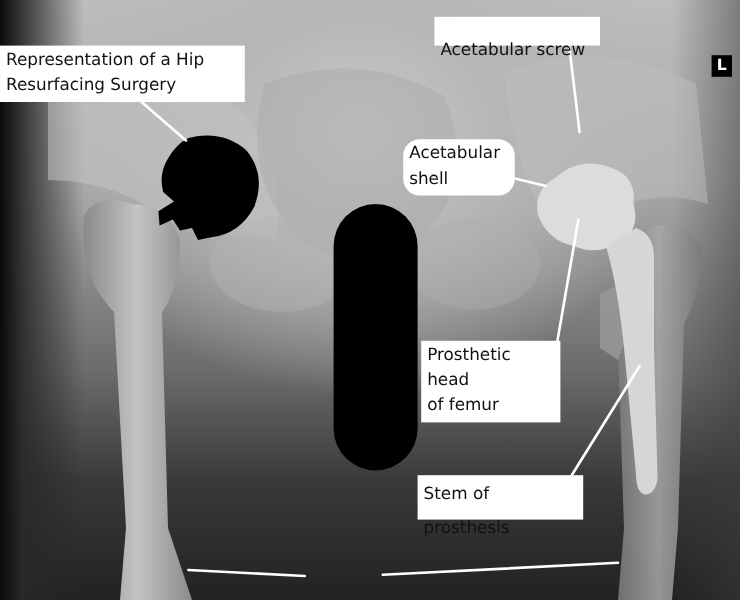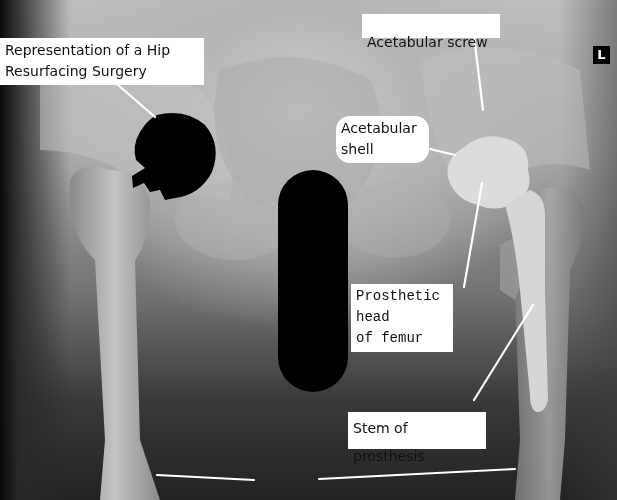--- a/index.html
+++ b/index.html
@@ -72,18 +72,18 @@
       <line x1="157" y1="475" x2="254" y2="480"></line>
       <line x1="319" y1="479" x2="515" y2="469"></line>
     </g>
   </svg>
 
   <div class="label" style="left:0; top:38px; width:204px;">Representation of a Hip
 Resurfacing Surgery</div>
   <div class="label" style="left:362px; top:14px; width:138px; height:24px; line-height:20px; padding-top:18px;">Acetabular screw</div>
   <div class="label" style="left:336px; top:116px; width:93px;border-radius:14px;">Acetabular
 shell</div>
-  <div class="label" style="left:351px; top:284px; width:102px;font-family:Liberation Mono, monospace;">Prosthetic head
+  <div class="label" style="left:351px; top:284px; width:116px;">Prosthetic head
 of femur</div>
-  <div class="label" style="left:348px; top:396px; width:138px; height:37px; line-height:28px;margin-top:16px;">Stem of prosthesis</div>
+  <div class="label" style="left:348px; top:396px; width:138px; height:37px; line-height:28px;">Stem of prosthesis</div>
 
   <div class="marker-L">L</div>
 </div>
 
 </body></html>

